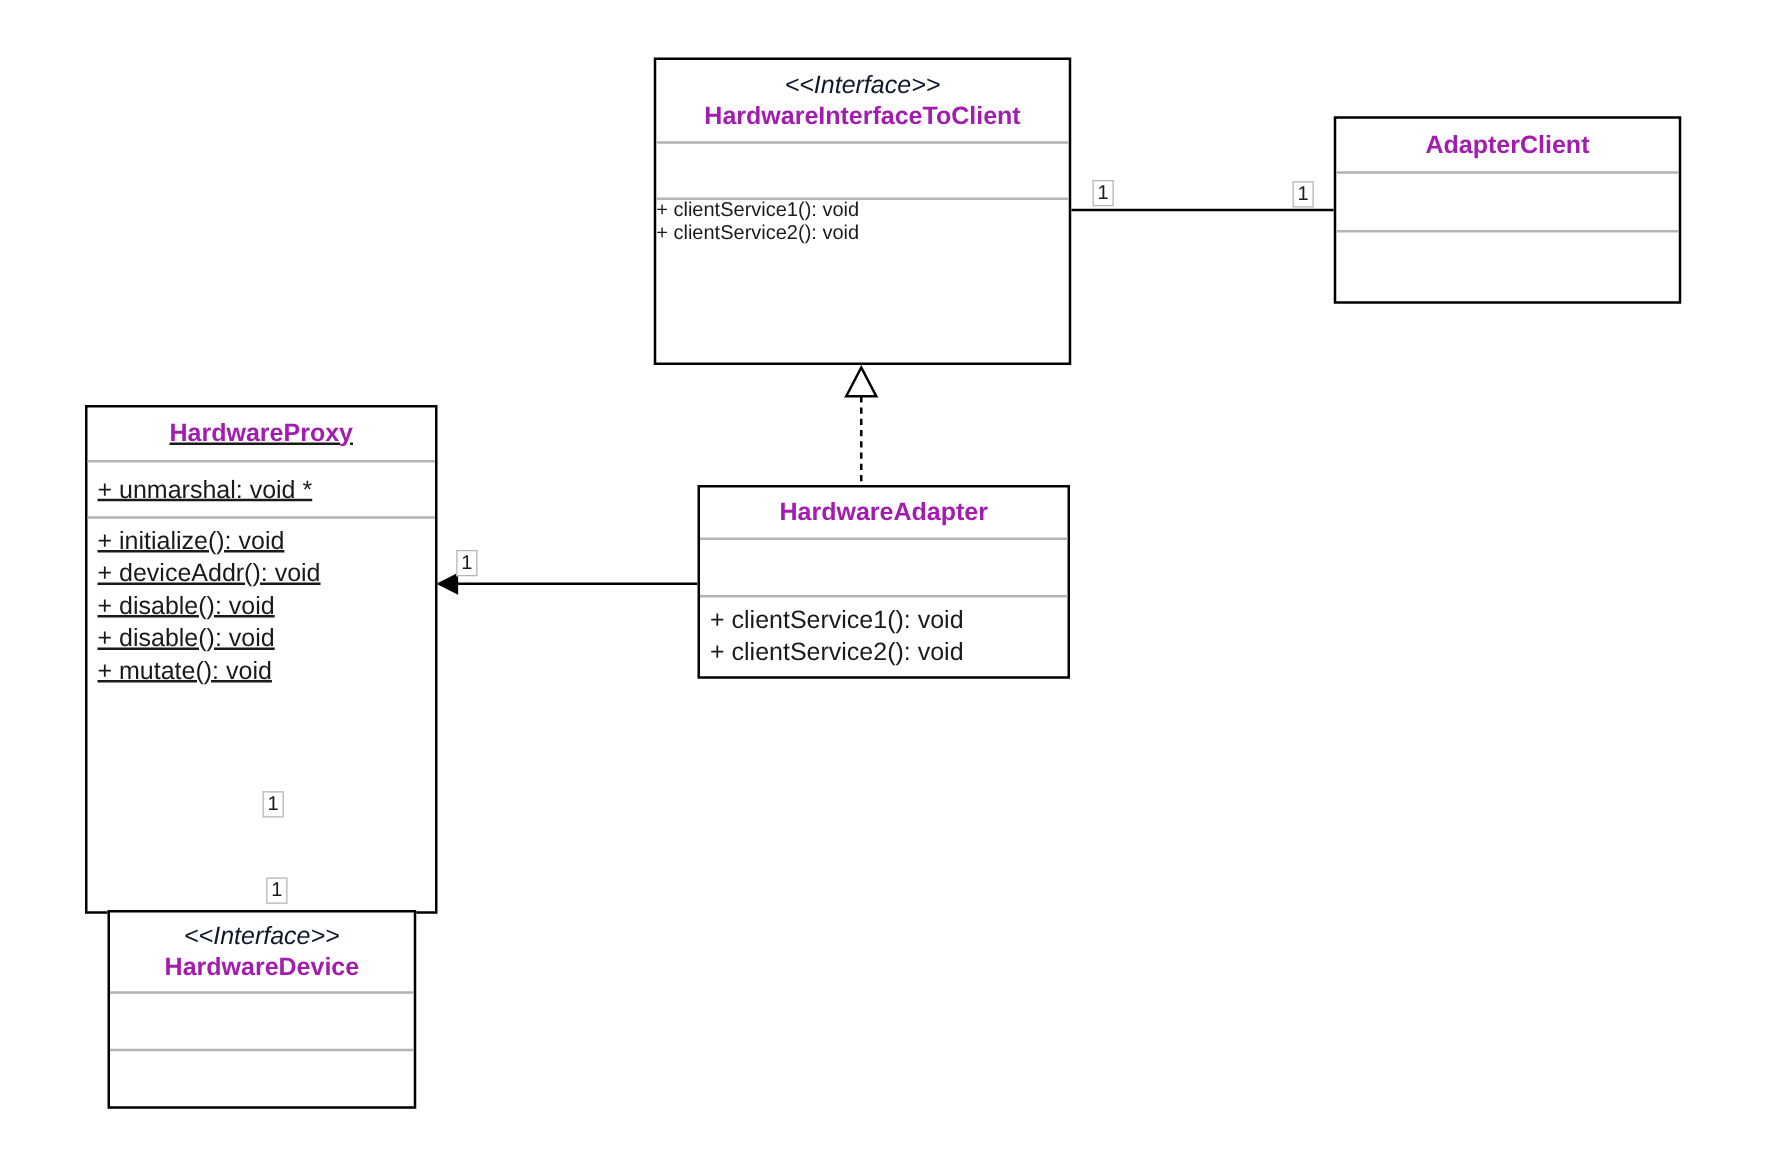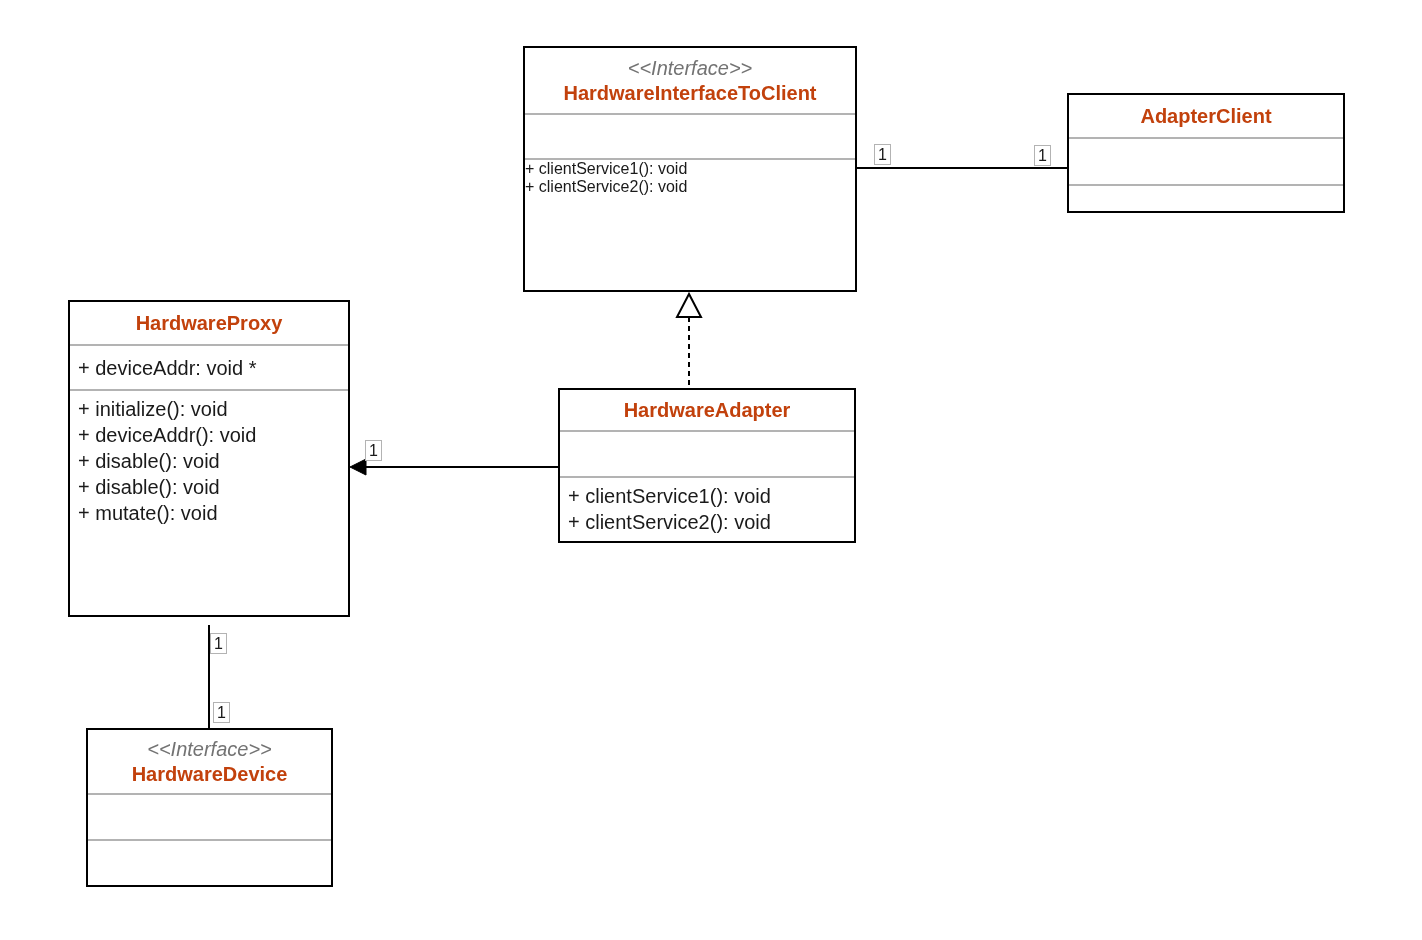--- a/index.html
+++ b/index.html
@@ -45,29 +45,29 @@
     display: flex;
     flex-direction: column;
     justify-content: center;
     align-items: center;
     text-align: center;
   }
   .class-name {
     font-weight: bold;
     font-size: 20px;
     line-height: 25px;
-    color: #c2410c;
+    color: #a21caf;
     white-space: nowrap;
   }
   .stereotype {
     font-style: italic;
     font-weight: normal;
     font-size: 20px;
     line-height: 25px;
-    color: #737373;
+    color: #0f172a;
     white-space: nowrap;
   }
   .members {
     font-size: 20px;
     line-height: 26px;
     padding: 5px 8px 0 8px;
     white-space: nowrap;
   }
   .members.v-center {
     display: flex;
@@ -87,26 +87,26 @@
     padding: 0 3px;
     color: #1a1a1a;
   }
 
   
   #box-hitc        { left: 523px;  top: 46px;  width: 334px; height: 246px; }
   #box-hitc .title-compartment   { height: 65px; }
   #box-hitc .attrs               { height: 45px; }
   #box-hitc .methods             { flex: 1 1 auto; }
 
-  #box-adapterclient { left: 1067px; top: 93px; width: 278px; height: 120px; }
+  #box-adapterclient { left: 1067px; top: 93px; width: 278px; height: 150px; }
   #box-adapterclient .title-compartment { height: 42px; }
   #box-adapterclient .attrs      { height: 47px; }
   #box-adapterclient .methods    { flex: 1 1 auto; }
 
-  #box-proxy       { left: 68px;   top: 300px; width: 282px; height: 317px; }
+  #box-proxy       { left: 68px;   top: 324px; width: 282px; height: 407px; text-decoration: underline; }
   #box-proxy .title-compartment  { height: 42px; }
   #box-proxy .attrs              { height: 45px; }
   #box-proxy .methods            { flex: 1 1 auto; }
 
   #box-adapter     { left: 558px;  top: 388px; width: 298px; height: 155px; }
   #box-adapter .title-compartment { height: 40px; }
   #box-adapter .attrs            { height: 46px; }
   #box-adapter .methods          { flex: 1 1 auto; }
 
   #box-device      { left: 86px;   top: 728px; width: 247px; height: 159px; }
@@ -165,21 +165,21 @@
     </div>
     <div class="compartment attrs"></div>
     <div class="compartment methods"></div>
   </div>
 
   <div class="uml-class" id="box-proxy">
     <div class="compartment title-compartment">
       <div class="class-name">HardwareProxy</div>
     </div>
     <div class="compartment attrs members v-center">
-      <div class="member-line">+ deviceAddr: void *</div>
+      <div class="member-line">+ unmarshal: void *</div>
     </div>
     <div class="compartment methods members">
       <div class="member-line">+ initialize(): void</div>
       <div class="member-line">+ deviceAddr(): void</div>
       <div class="member-line">+ disable(): void</div>
       <div class="member-line">+ disable(): void</div>
       <div class="member-line">+ mutate(): void</div>
     </div>
   </div>
 

